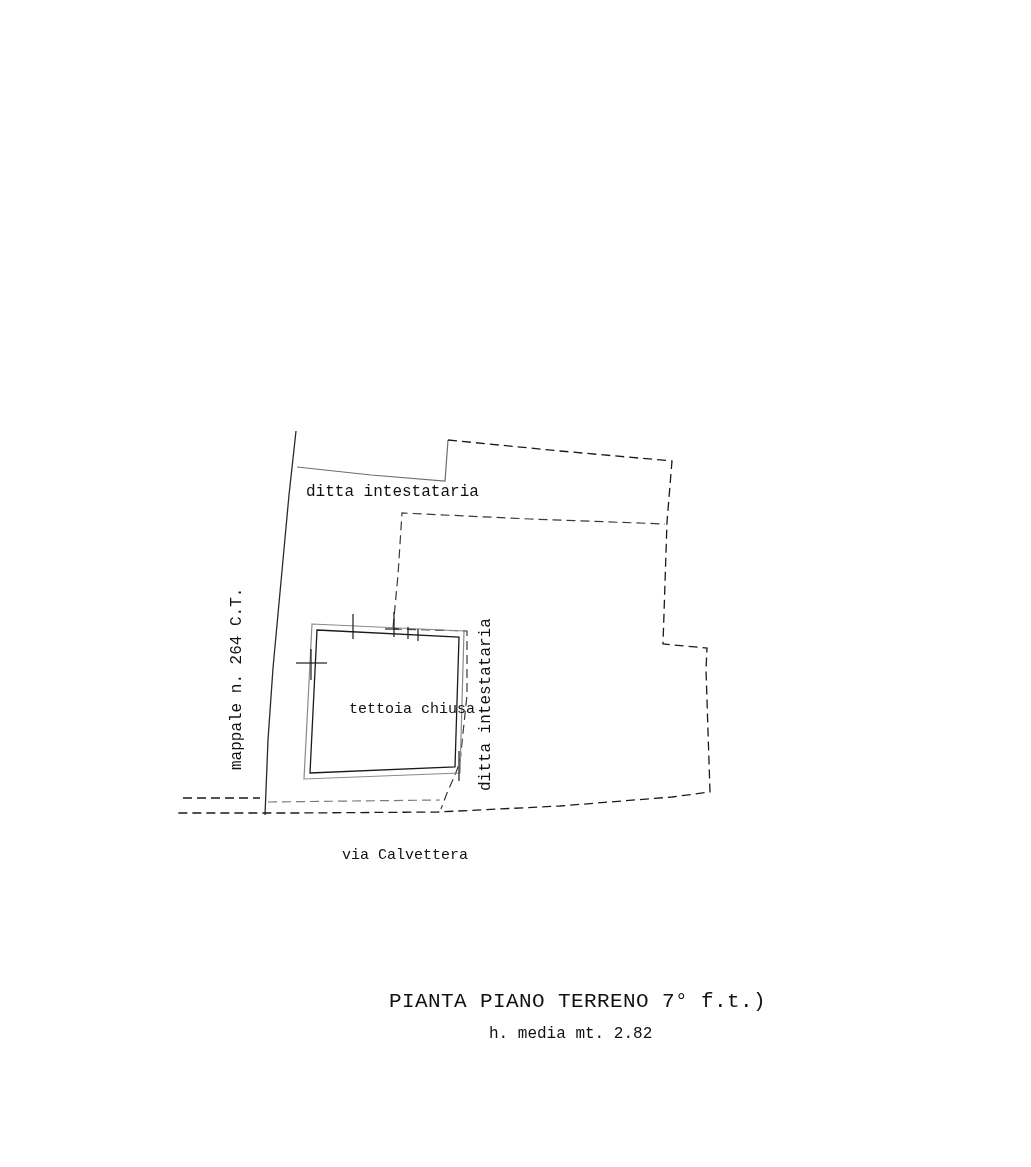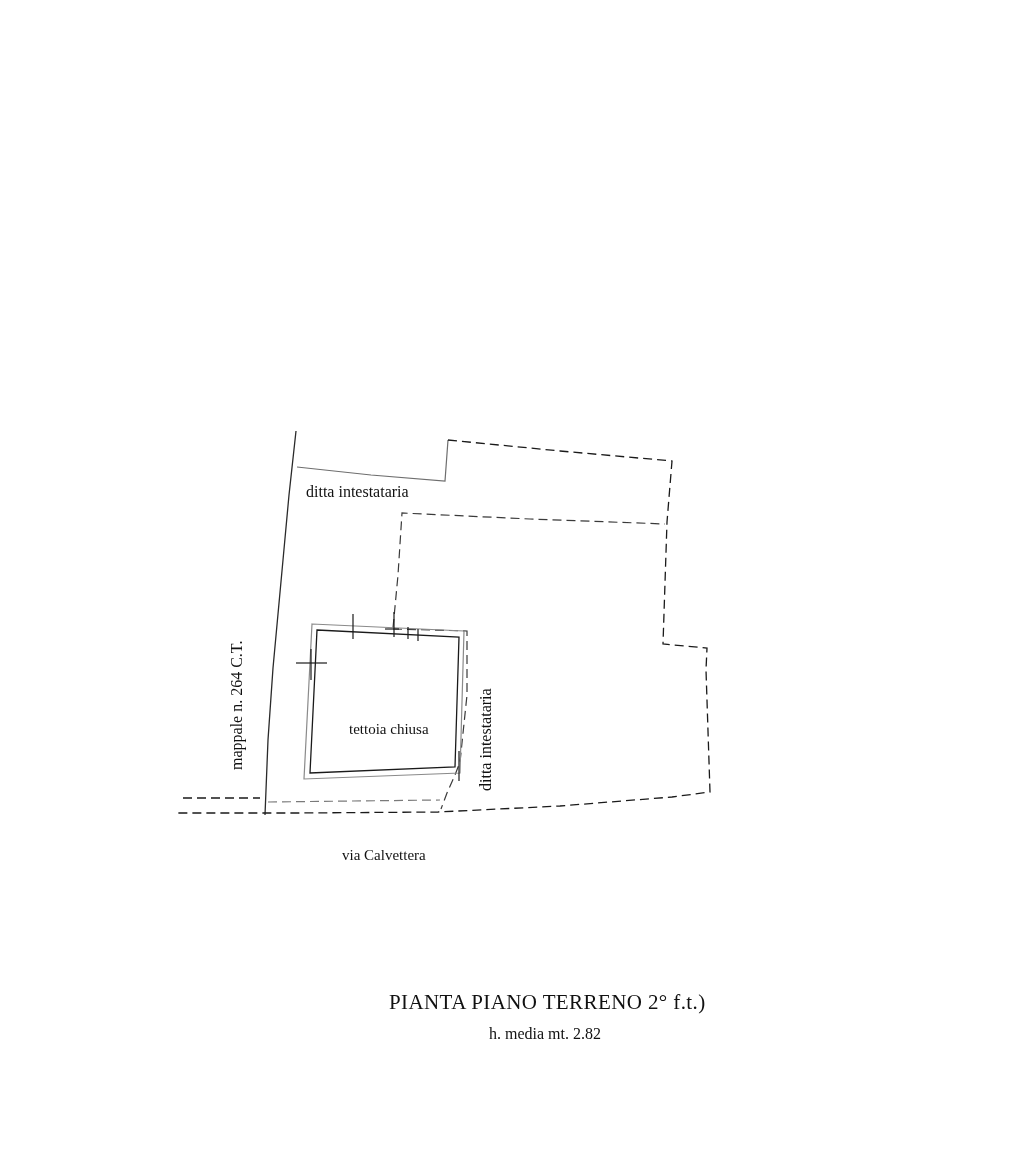--- a/index.html
+++ b/index.html
@@ -6,38 +6,38 @@
     margin: 0;
     padding: 0;
     background: #ffffff;
   }
   .canvas {
     position: relative;
     width: 1031px;
     height: 1167px;
     background: #ffffff;
     overflow: hidden;
-    font-family: Liberation Serif, serif;
+    font-family: Liberation Mono, monospace;
     color: #111111;
   }
   .plan-svg {
     position: absolute;
     left: 0;
     top: 0;
     width: 1031px;
     height: 1167px;
   }
   .lbl {
     position: absolute;
     white-space: nowrap;
     color: #111111;
     line-height: 1.15;
   }
   .lbl-ditta-top   { left: 306px; top: 483px; font-size: 16px; }
-  .lbl-tettoia     { left: 349px; top: 701px; font-size: 15px; margin-top: 20px; }
+  .lbl-tettoia     { left: 349px; top: 701px; font-size: 15px; }
   .lbl-via         { left: 305px; top: 847px; font-size: 15px; margin-left: 37px; }
   .vlabel {
     position: absolute;
     white-space: nowrap;
     transform: rotate(-90deg);
     transform-origin: 0 0;
     color: #111111;
   }
   .lbl-mappale     { left: 228px; top: 770px; font-size: 16px; }
   .lbl-ditta-right { left: 477px; top: 791px; font-size: 16px; }
@@ -82,17 +82,17 @@
   <div class="lbl lbl-ditta-top">ditta intestataria</div>
 
   <div class="vlabel lbl-mappale">mappale n. 264 C.T.</div>
 
   <div class="lbl lbl-tettoia">tettoia chiusa</div>
 
   <div class="vlabel lbl-ditta-right">ditta intestataria</div>
 
   <div class="lbl lbl-via">via Calvettera</div>
 
-  <div class="lbl lbl-title">PIANTA PIANO TERRENO 2° f.t.)</div>
+  <div class="lbl lbl-title">PIANTA PIANO TERRENO 7° f.t.)</div>
 
   <div class="lbl lbl-subtitle">h. media mt. 2.82</div>
 
 </div>
 
 </body></html>

